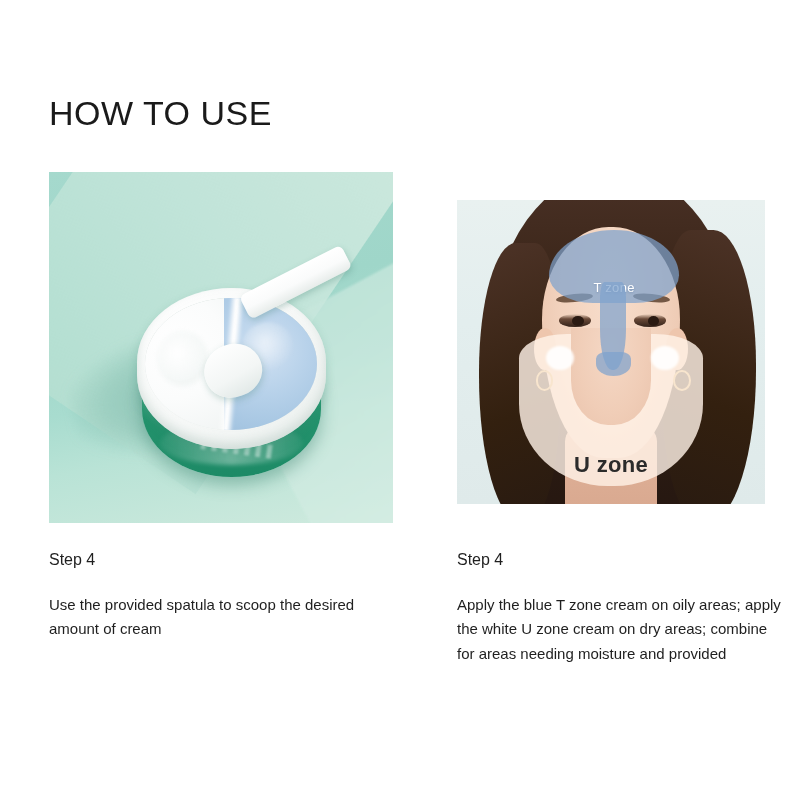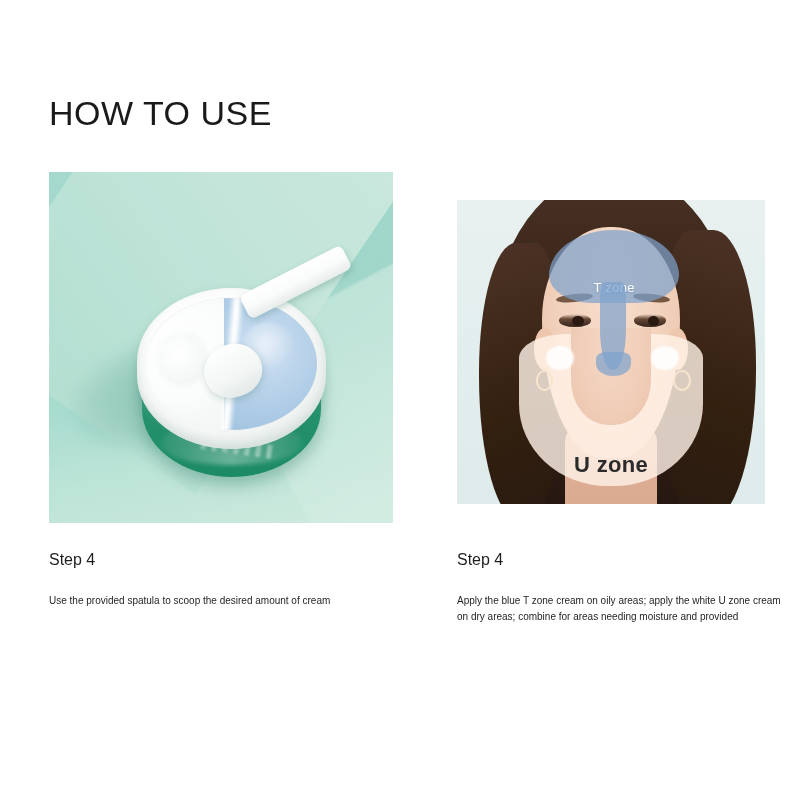--- a/index.html
+++ b/index.html
@@ -483,21 +483,21 @@
   .step-label {
     position: absolute;
     font-size: 16px;
     font-weight: 400;
     color: #1f1f1f;
     line-height: 1.2;
     white-space: nowrap;
   }
   .step-body {
     position: absolute;
-    font-size: 10px;
+    font-size: 15px;
     font-weight: 400;
     color: #1f1f1f;
     line-height: 1.62;
   }
 
   .step1-label { left: 49px;  top: 550px; }
   .step1-body  { left: 49px;  top: 593px; width: 352px; }
   .step2-label { left: 457px; top: 550px; }
   .step2-body  { left: 457px; top: 593px; width: 330px; }
 </style>

